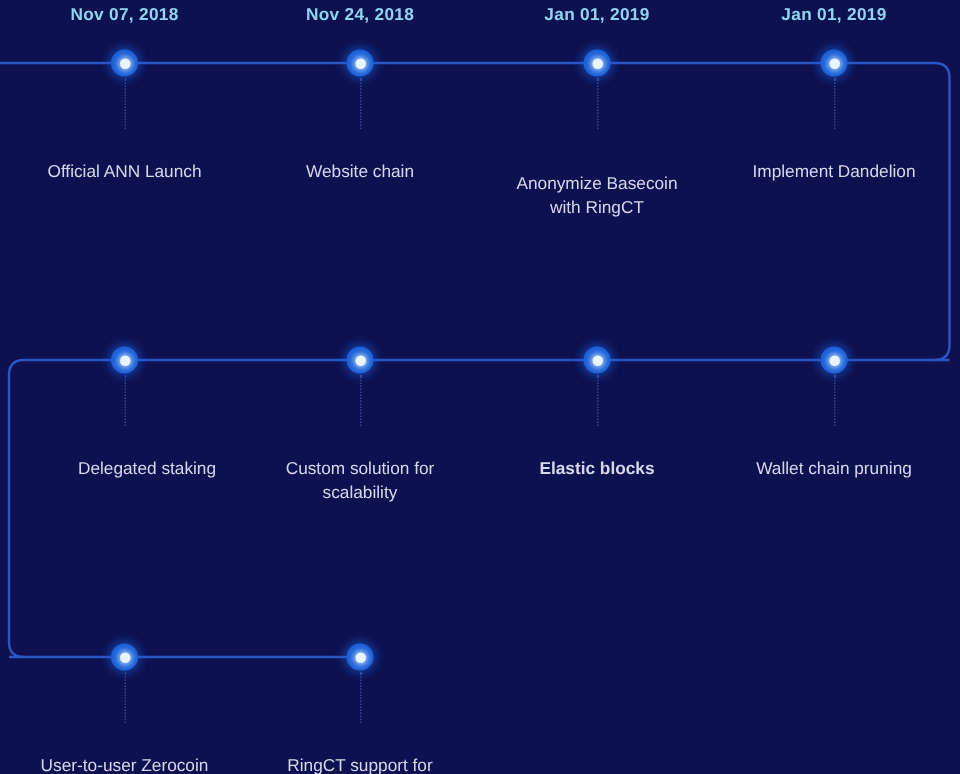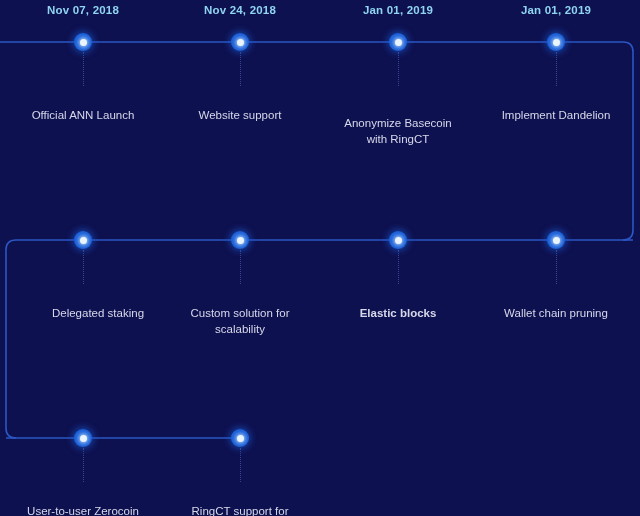--- a/index.html
+++ b/index.html
@@ -89,21 +89,21 @@
   </svg>
 
   <div id="layer">
       <div class="date" style="left: 83px; top: 4px;">Nov 07, 2018</div>
       <div class="stem" style="left: 83px; top: 52px; height: 34px;"></div>
       <div class="node" style="left: 83px; top: 42px;"></div>
       <div class="label" style="left: 83px; top: 87px;">Official ANN Launch</div>
       <div class="date" style="left: 240px; top: 4px;">Nov 24, 2018</div>
       <div class="stem" style="left: 240px; top: 52px; height: 34px;"></div>
       <div class="node" style="left: 240px; top: 42px;"></div>
-      <div class="label" style="left: 240px; top: 87px;">Website support</div>
+      <div class="label" style="left: 240px; top: 87px;">Website chain</div>
       <div class="date" style="left: 398px; top: 4px;">Jan 01, 2019</div>
       <div class="stem" style="left: 398px; top: 52px; height: 34px;"></div>
       <div class="node" style="left: 398px; top: 42px;"></div>
       <div class="label" style="left: 398px; top: 95px;">Anonymize Basecoin
 with RingCT</div>
       <div class="date" style="left: 556px; top: 4px;">Jan 01, 2019</div>
       <div class="stem" style="left: 556px; top: 52px; height: 34px;"></div>
       <div class="node" style="left: 556px; top: 42px;"></div>
       <div class="label" style="left: 556px; top: 87px;">Implement Dandelion</div>
       <div class="stem" style="left: 83px; top: 250px; height: 34px;"></div>

